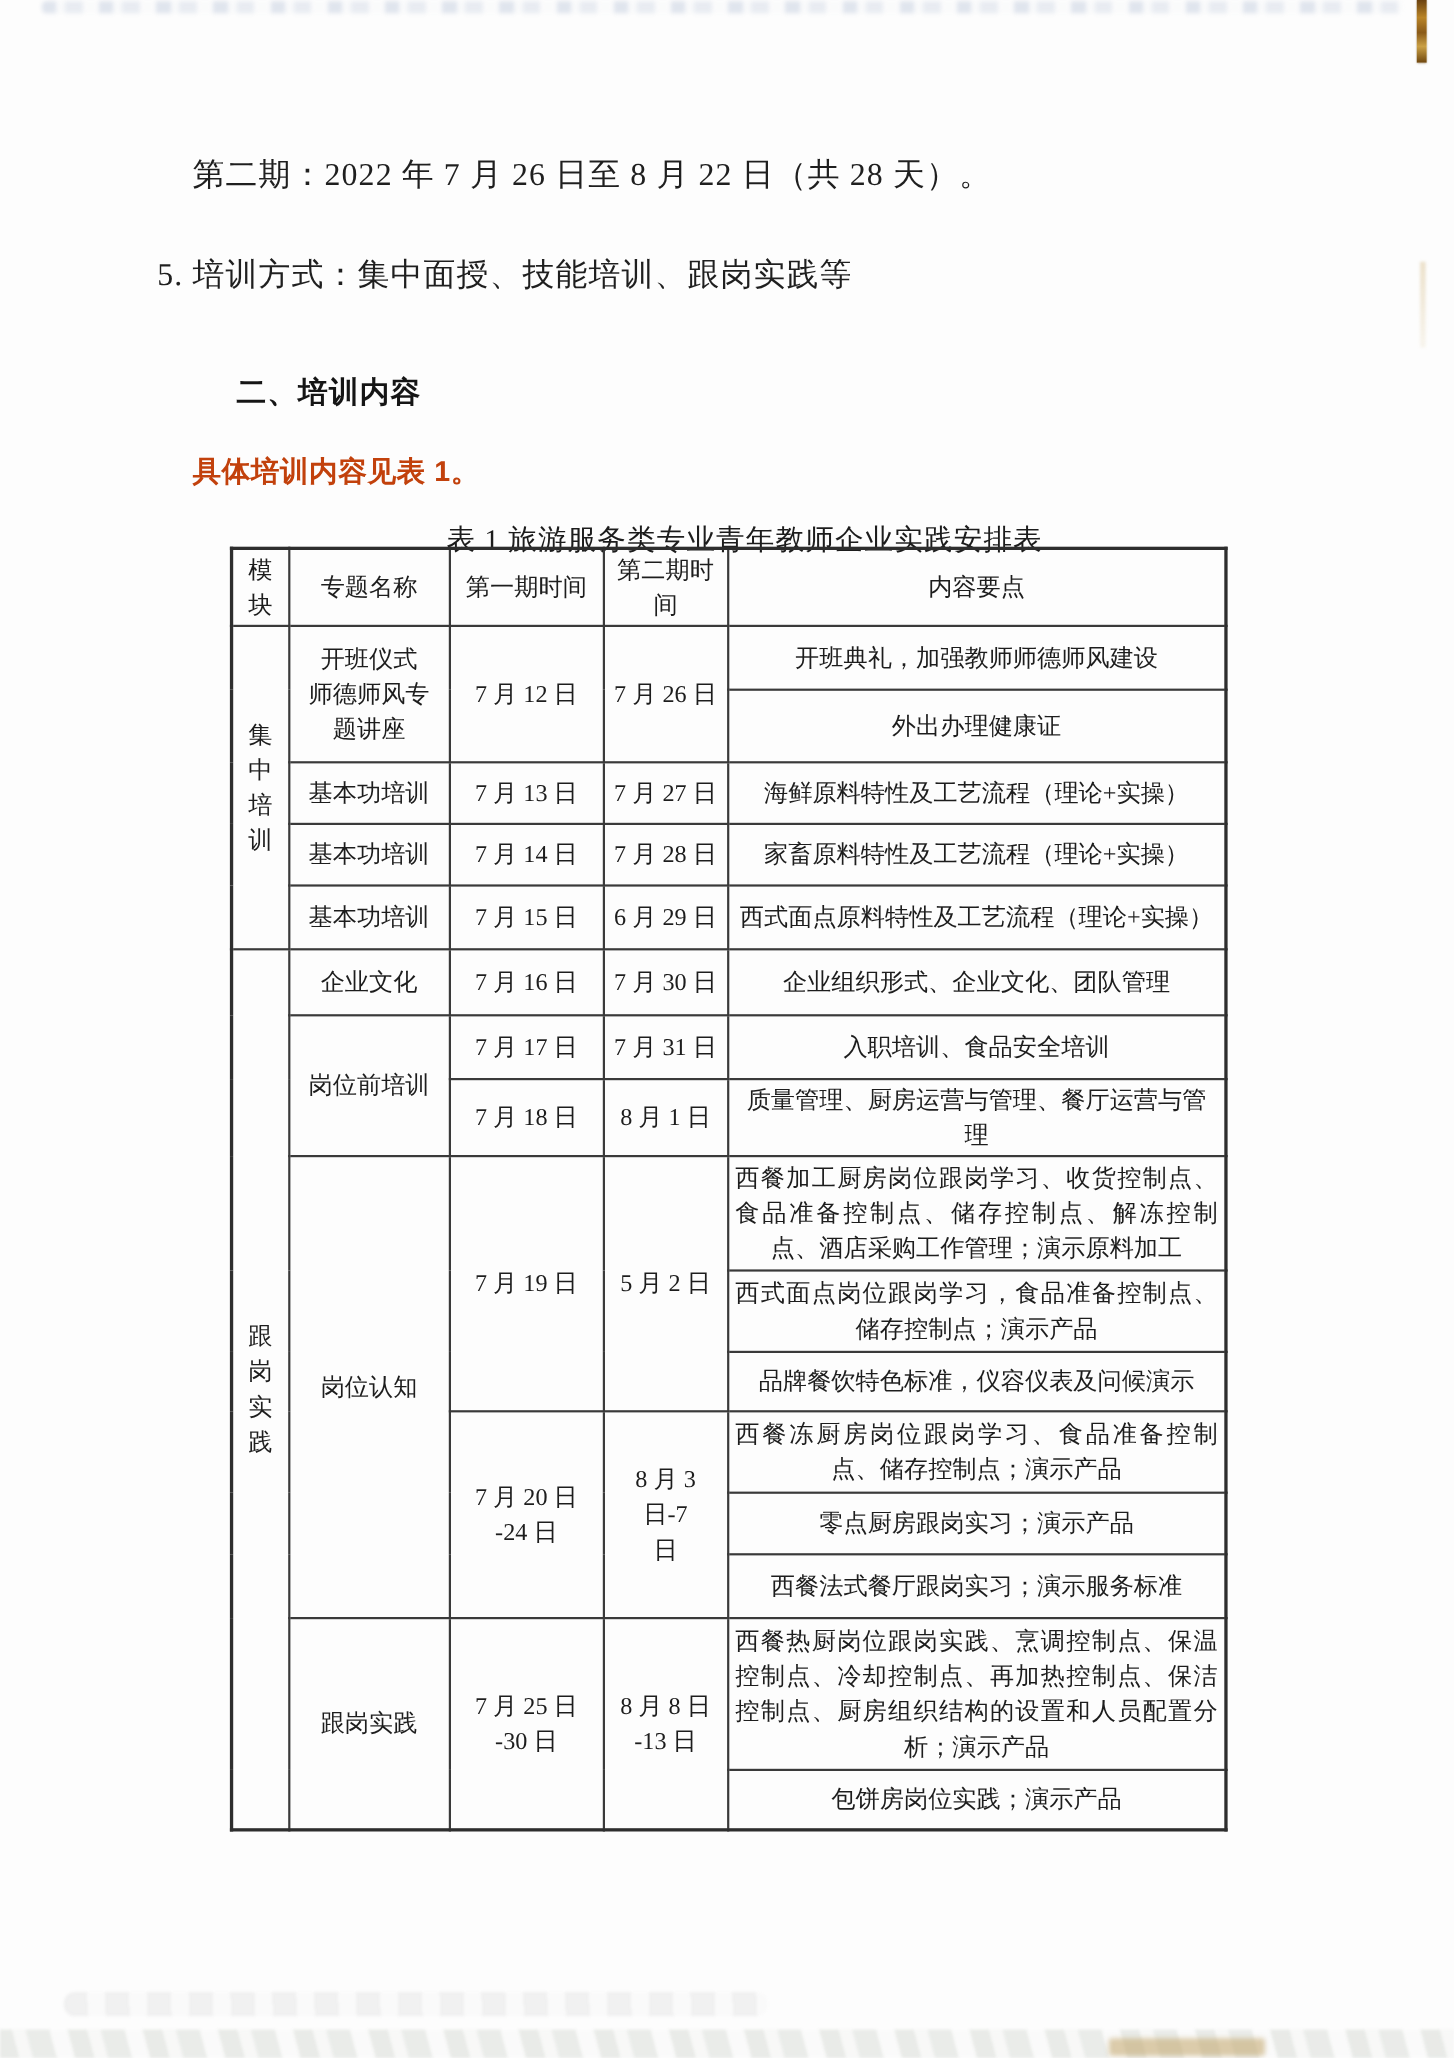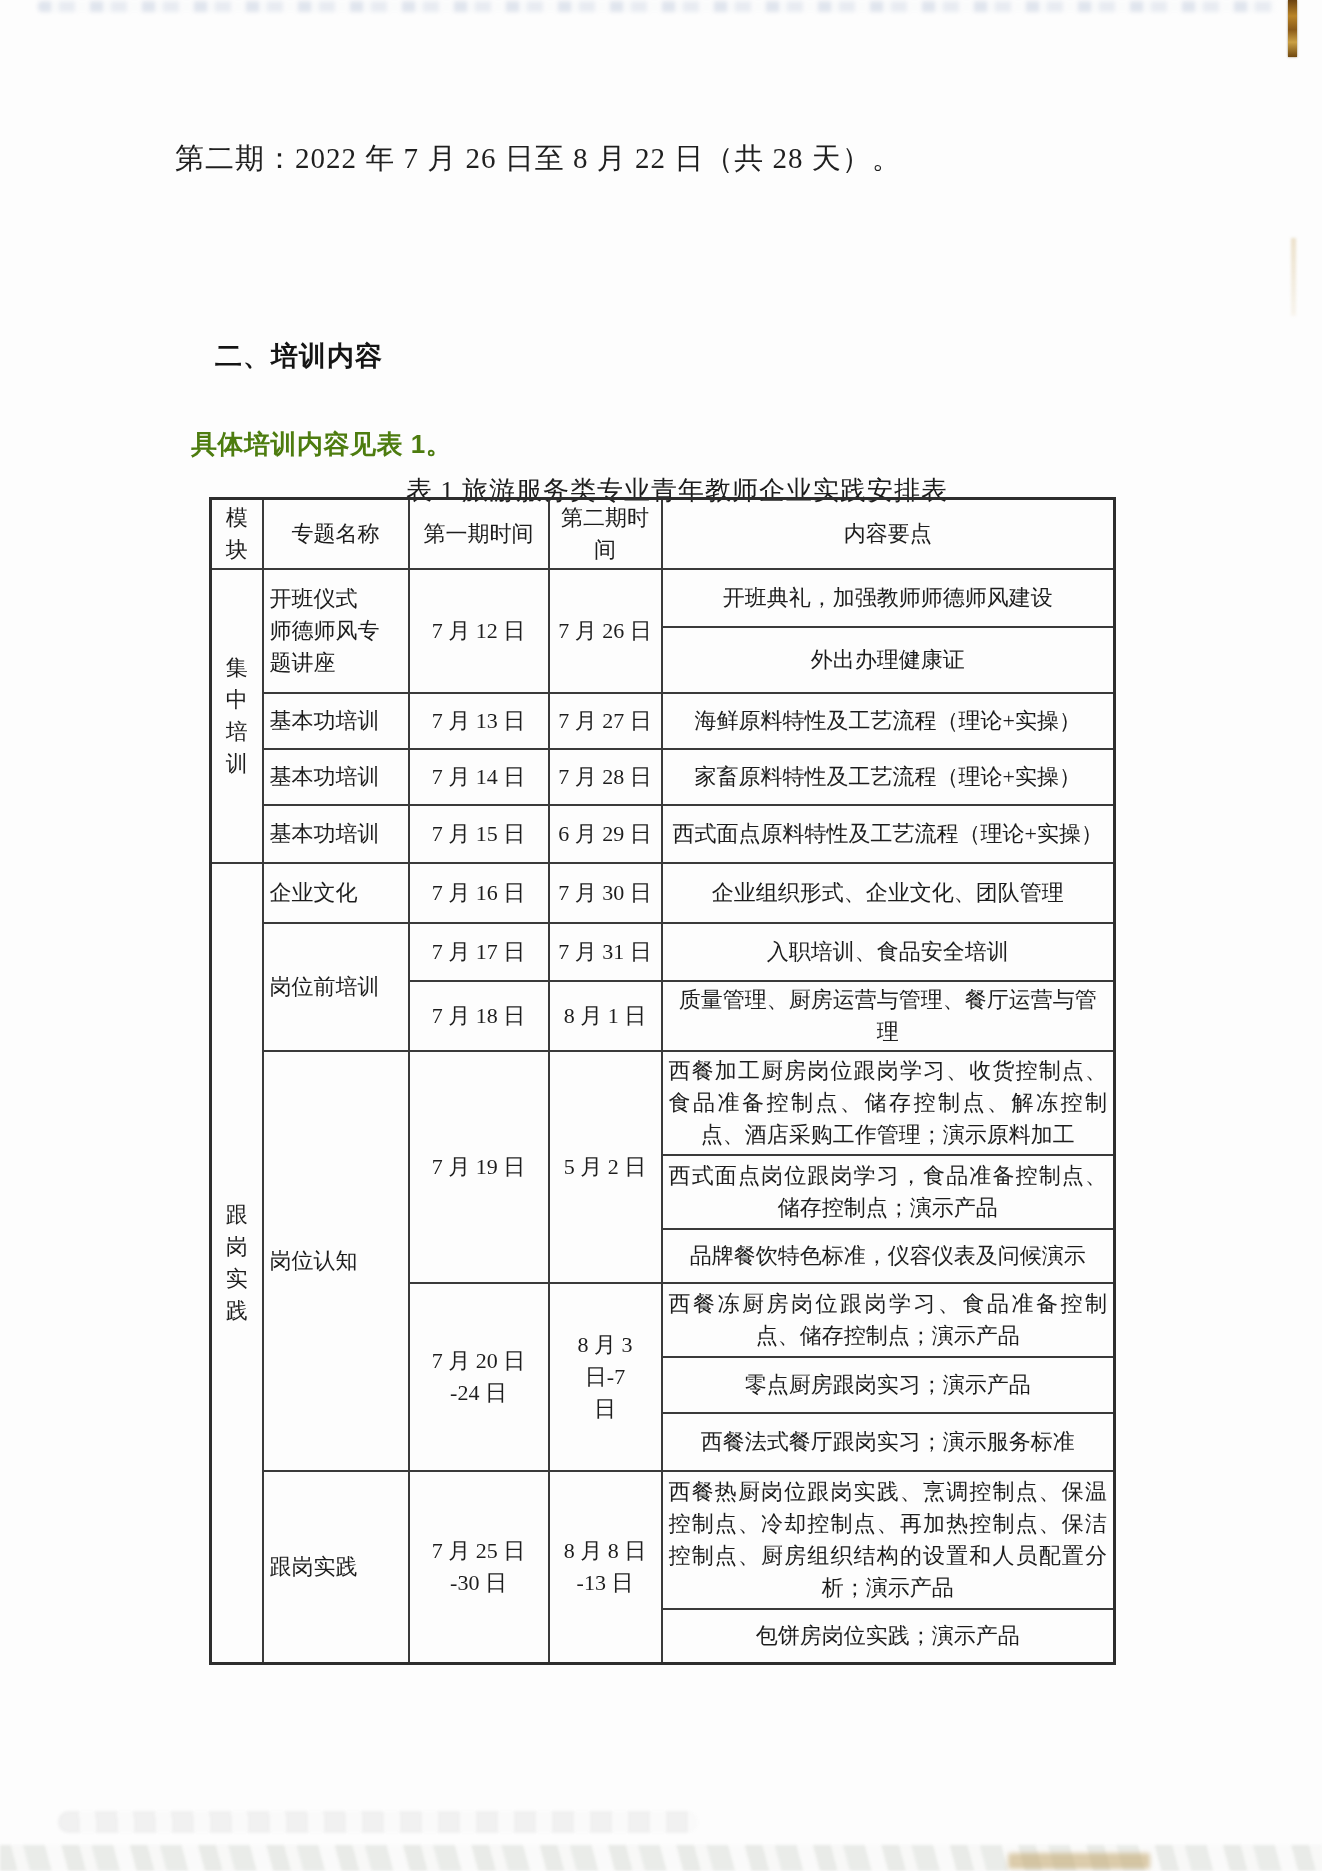--- a/index.html
+++ b/index.html
@@ -52,23 +52,23 @@
   
   .para{position:absolute;margin:0;font-size:29px;letter-spacing:1px;white-space:nowrap;}
   .para-phase2{left:175px;top:139px;}
   .para-method{left:143px;top:230px;}
   .heading{
     position:absolute;left:215px;top:338px;margin:0;
     font-family:"Liberation Sans","DejaVu Sans",sans-serif;
     font-weight:bold;font-size:27px;letter-spacing:1px;color:#151515;
   }
   .intro{
-    position:absolute;left:175px;top:411px;margin:16px;
+    position:absolute;left:175px;top:411px;margin:0;
     font-family:"Liberation Sans","DejaVu Sans",sans-serif;
-    font-weight:bold;font-size:26px;letter-spacing:.5px;color:#4d7c0f;
+    font-weight:bold;font-size:26px;letter-spacing:.5px;color:#c2410c;
   }
   .caption{
     position:absolute;left:209px;top:457px;width:904px;margin:16px;
     text-align:center;font-size:26px;letter-spacing:1px;color:#1c1c1c;
   }
 
   
   table.sched{
     position:absolute;left:209px;top:497px;width:904px;
     border-collapse:collapse;table-layout:fixed;
@@ -78,36 +78,37 @@
     border:2px solid #3a3a3a;
     font-size:22px;font-weight:normal;
     color:#1d1d1d;vertical-align:middle;
     padding:2px 6px;line-height:32px;
   }
   th.hdr{text-align:center;}
   td.module{
     text-align:center;white-space:pre-line;line-height:37px;
     padding:2px 2px;letter-spacing:0;
   }
-  td.topic{text-align:left;white-space:pre-line;line-height:30px;}
+  td.topic{text-align:center;white-space:pre-line;line-height:30px;}
   td.date{text-align:center;white-space:pre-line;line-height:31px;padding:2px 4px;}
   td.content{text-align:center;padding:2px 11px;}
   td.content.just{text-align:justify;text-align-last:center;}
   th.pre{white-space:pre-line;line-height:30px;}
 </style>
 </head>
 <body>
 
 <div class="page">
 
   <div class="top-bleed"></div>
   <div class="binding-tape"></div>
   <div class="binding-shadow"></div>
 
   <p class="para para-phase2">第二期：2022 年 7 月 26 日至 8 月 22 日（共 28 天）。</p>
+  <p class="para para-method">5. 培训方式：集中面授、技能培训、跟岗实践等</p>
 
   <h2 class="heading">二、培训内容</h2>
   <p class="intro">具体培训内容见表 1。</p>
   <p class="caption">表 1 旅游服务类专业青年教师企业实践安排表</p>
 
   <table class="sched">
     <colgroup>
       <col style="width:52px">
         <col style="width:146px">
         <col style="width:140px">

